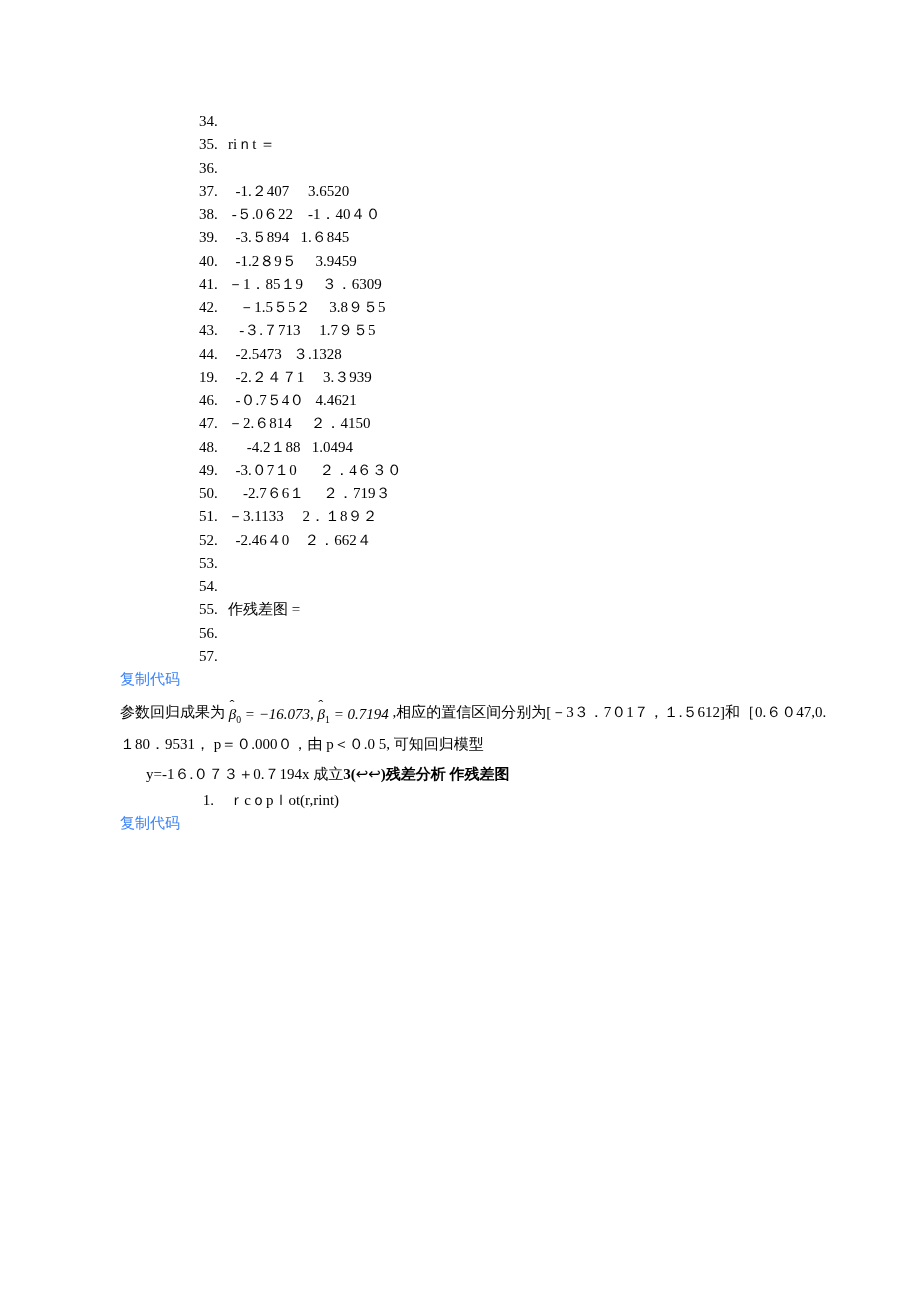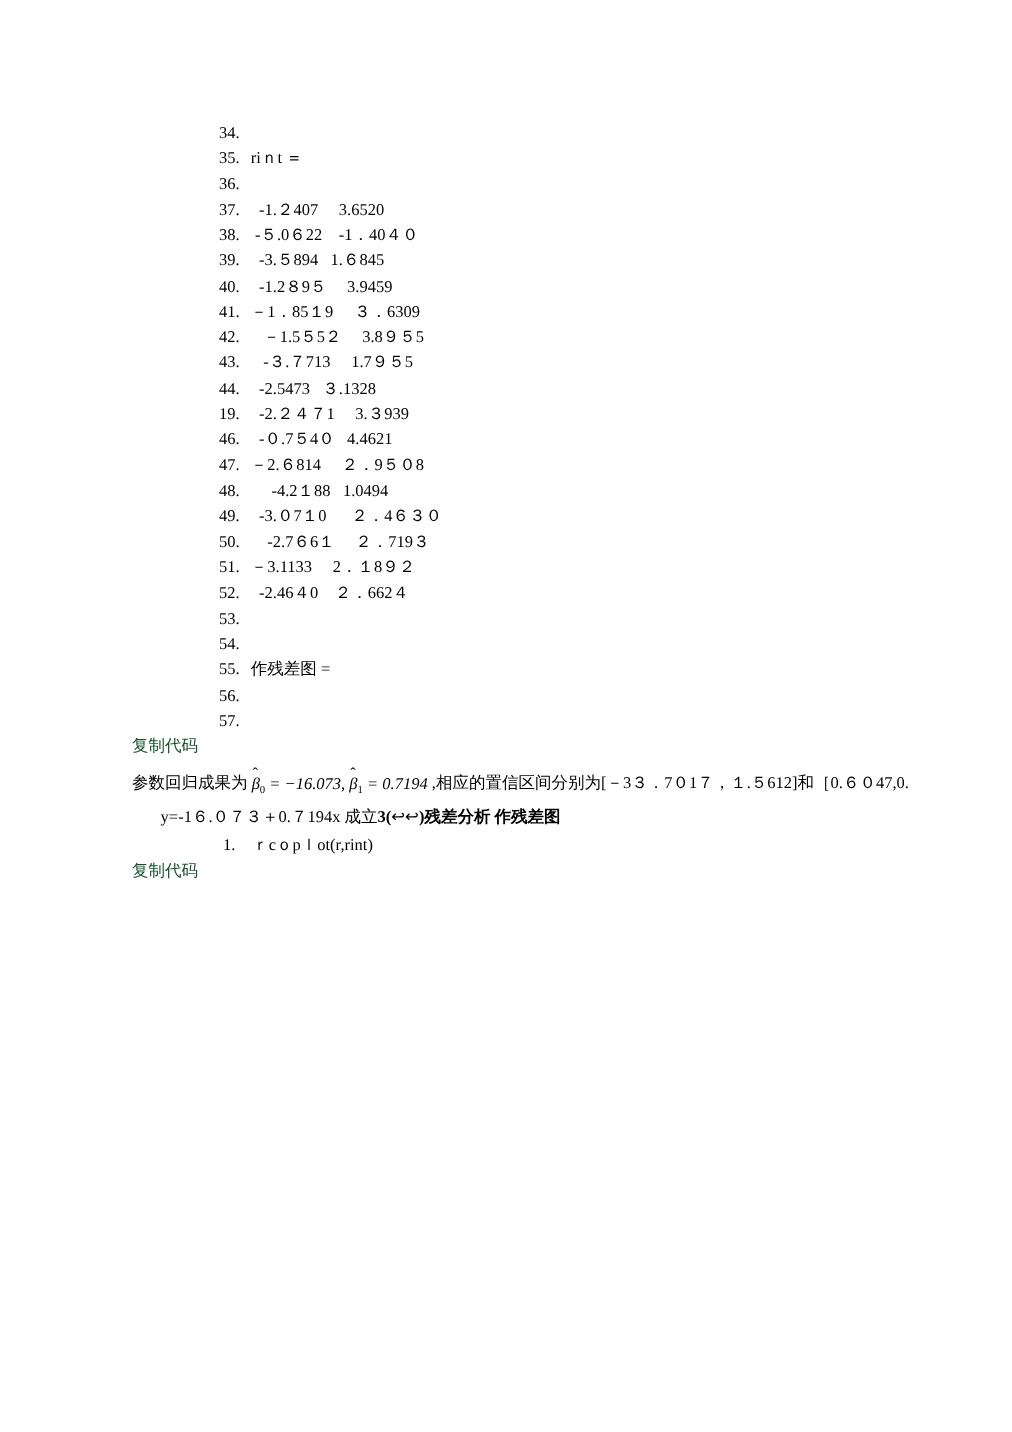--- a/index.html
+++ b/index.html
@@ -34,21 +34,21 @@
   .dot {
     flex: 0 0 auto;
     width: 10px;
   }
   .content {
     flex: 0 0 auto;
     padding-left: 4px;
   }
   .copy-line {
     margin-left: 0;
-    color: #14532d;
+    color: #3b82f6;
     font-family: "SimSun", serif;
   }
   .bold-line {
     font-weight: bold;
     font-family: "SimSun", serif;
   }
   .para {
     margin-left: 0;
     line-height: 2.0;
   }
@@ -90,21 +90,21 @@
     <div class="row"><span class="num">37</span><span class="dot">.</span><span class="content">  -1.２407     3.6520</span></div>
     <div class="row"><span class="num">38</span><span class="dot">.</span><span class="content"> -５.0６22    -1．40４０</span></div>
     <div class="row"><span class="num">39</span><span class="dot">.</span><span class="content">  -3.５894   1.６845</span></div>
     <div class="row"><span class="num">40</span><span class="dot">.</span><span class="content">  -1.2８9５     3.9459</span></div>
     <div class="row"><span class="num">41</span><span class="dot">.</span><span class="content">－1．85１9     ３．6309</span></div>
     <div class="row"><span class="num">42</span><span class="dot">.</span><span class="content">   －1.5５5２     3.8９５5</span></div>
     <div class="row"><span class="num">43</span><span class="dot">.</span><span class="content">   -３.７713     1.7９５5</span></div>
     <div class="row"><span class="num">44</span><span class="dot">.</span><span class="content">  -2.5473   ３.1328</span></div>
     <div class="row"><span class="num">19</span><span class="dot">.</span><span class="content">  -2.２４７1     3.３939</span></div>
     <div class="row"><span class="num">46</span><span class="dot">.</span><span class="content">  -０.7５4０   4.4621</span></div>
-    <div class="row"><span class="num">47</span><span class="dot">.</span><span class="content">－2.６814     ２．9５０8</span></div>
+    <div class="row"><span class="num">47</span><span class="dot">.</span><span class="content">－2.６814     ２．4150</span></div>
     <div class="row"><span class="num">48</span><span class="dot">.</span><span class="content">     -4.2１88   1.0494</span></div>
     <div class="row"><span class="num">49</span><span class="dot">.</span><span class="content">  -3.０7１0      ２．4６３０</span></div>
     <div class="row"><span class="num">50</span><span class="dot">.</span><span class="content">    -2.7６6１     ２．719３</span></div>
     <div class="row"><span class="num">51</span><span class="dot">.</span><span class="content">－3.1133     2．１8９２</span></div>
     <div class="row"><span class="num">52</span><span class="dot">.</span><span class="content">  -2.46４0    ２．662４</span></div>
     <div class="row"><span class="num">53</span><span class="dot">.</span><span class="content"></span></div>
     <div class="row"><span class="num">54</span><span class="dot">.</span><span class="content"></span></div>
     <div class="row"><span class="num">55</span><span class="dot">.</span><span class="content">作残差图 =</span></div>
     <div class="row"><span class="num">56</span><span class="dot">.</span><span class="content"></span></div>
     <div class="row"><span class="num">57</span><span class="dot">.</span></div>
@@ -121,20 +121,21 @@
       </span>
       = −16.073,
       <span style="position:relative;display:inline-block;">
         <span class="hat">ˆ</span>β<span class="sub">1</span>
       </span>
       = 0.7194
     </span>
     <span> ,相应的置信区间分别为[－3３．7０1７，１.５612]和［0.６０47,0.</span>
   </div>
 
+  <div class="para">１80．9531， p＝０.000０，由 p＜０.0 5, 可知回归模型</div>
 
   <div class="para indent1">
     <span>  y=-1６.０７３＋0.７194x 成立</span><span class="bold-line">3(</span><span class="symbol">↩↩</span><span class="bold-line">)残差分析  作残差图</span>
   </div>
 
   <div class="list-block2">
     <div class="row">
       <span class="num">1.</span>
       <span class="content">   ｒcｏpｌot(r,rint)</span>
     </div>

